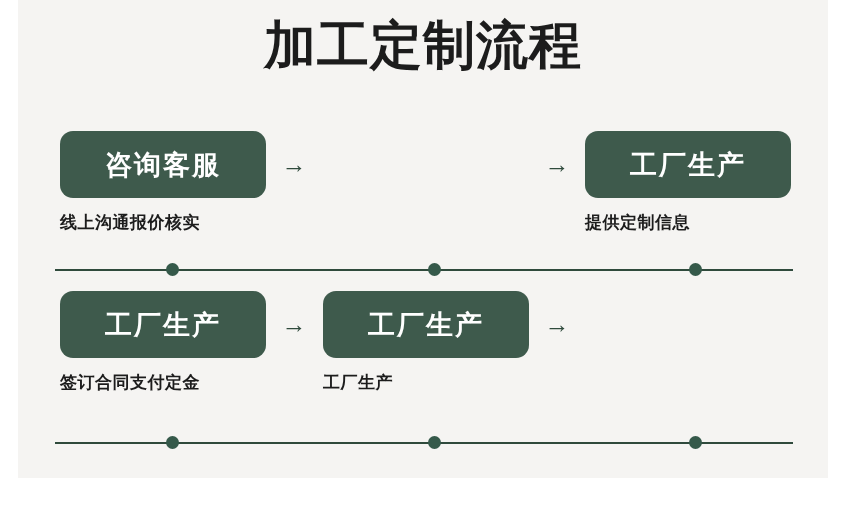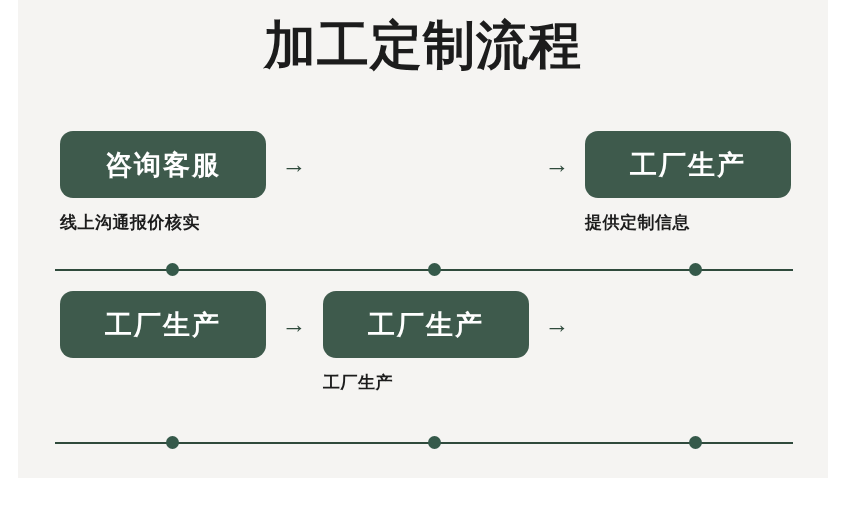--- a/index.html
+++ b/index.html
@@ -170,20 +170,21 @@
       <div class="line"></div>
       <div class="dot dot-1"></div>
       <div class="dot dot-2"></div>
       <div class="dot dot-3"></div>
     </div>
 
     <div class="row row-2">
 
       <div class="step col-1">
         <div class="chip">工厂生产</div>
+        <div class="caption">签订合同支付定金</div>
       </div>
 
       <div class="arrow arrow-a">→</div>
 
       <div class="step col-2">
         <div class="chip">工厂生产</div>
         <div class="caption">工厂生产</div>
       </div>
 
       <div class="arrow arrow-b">→</div>

